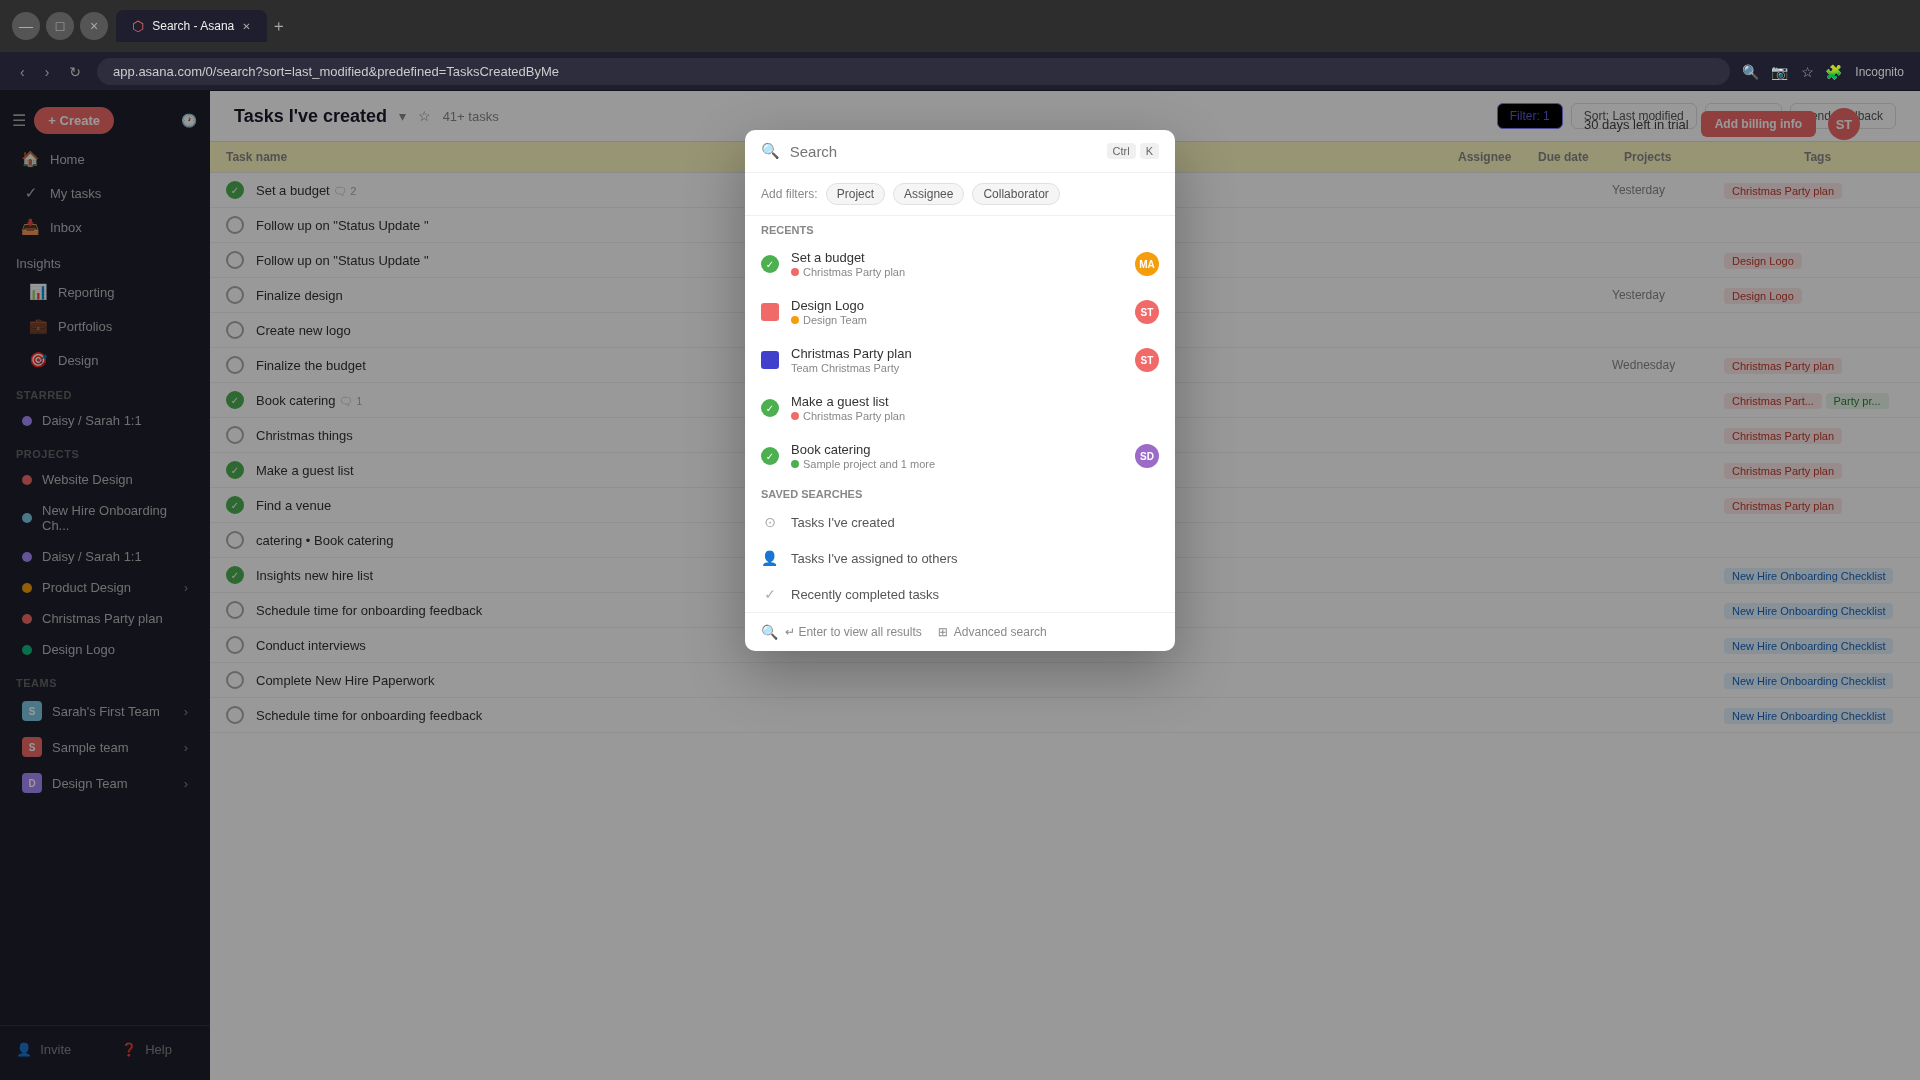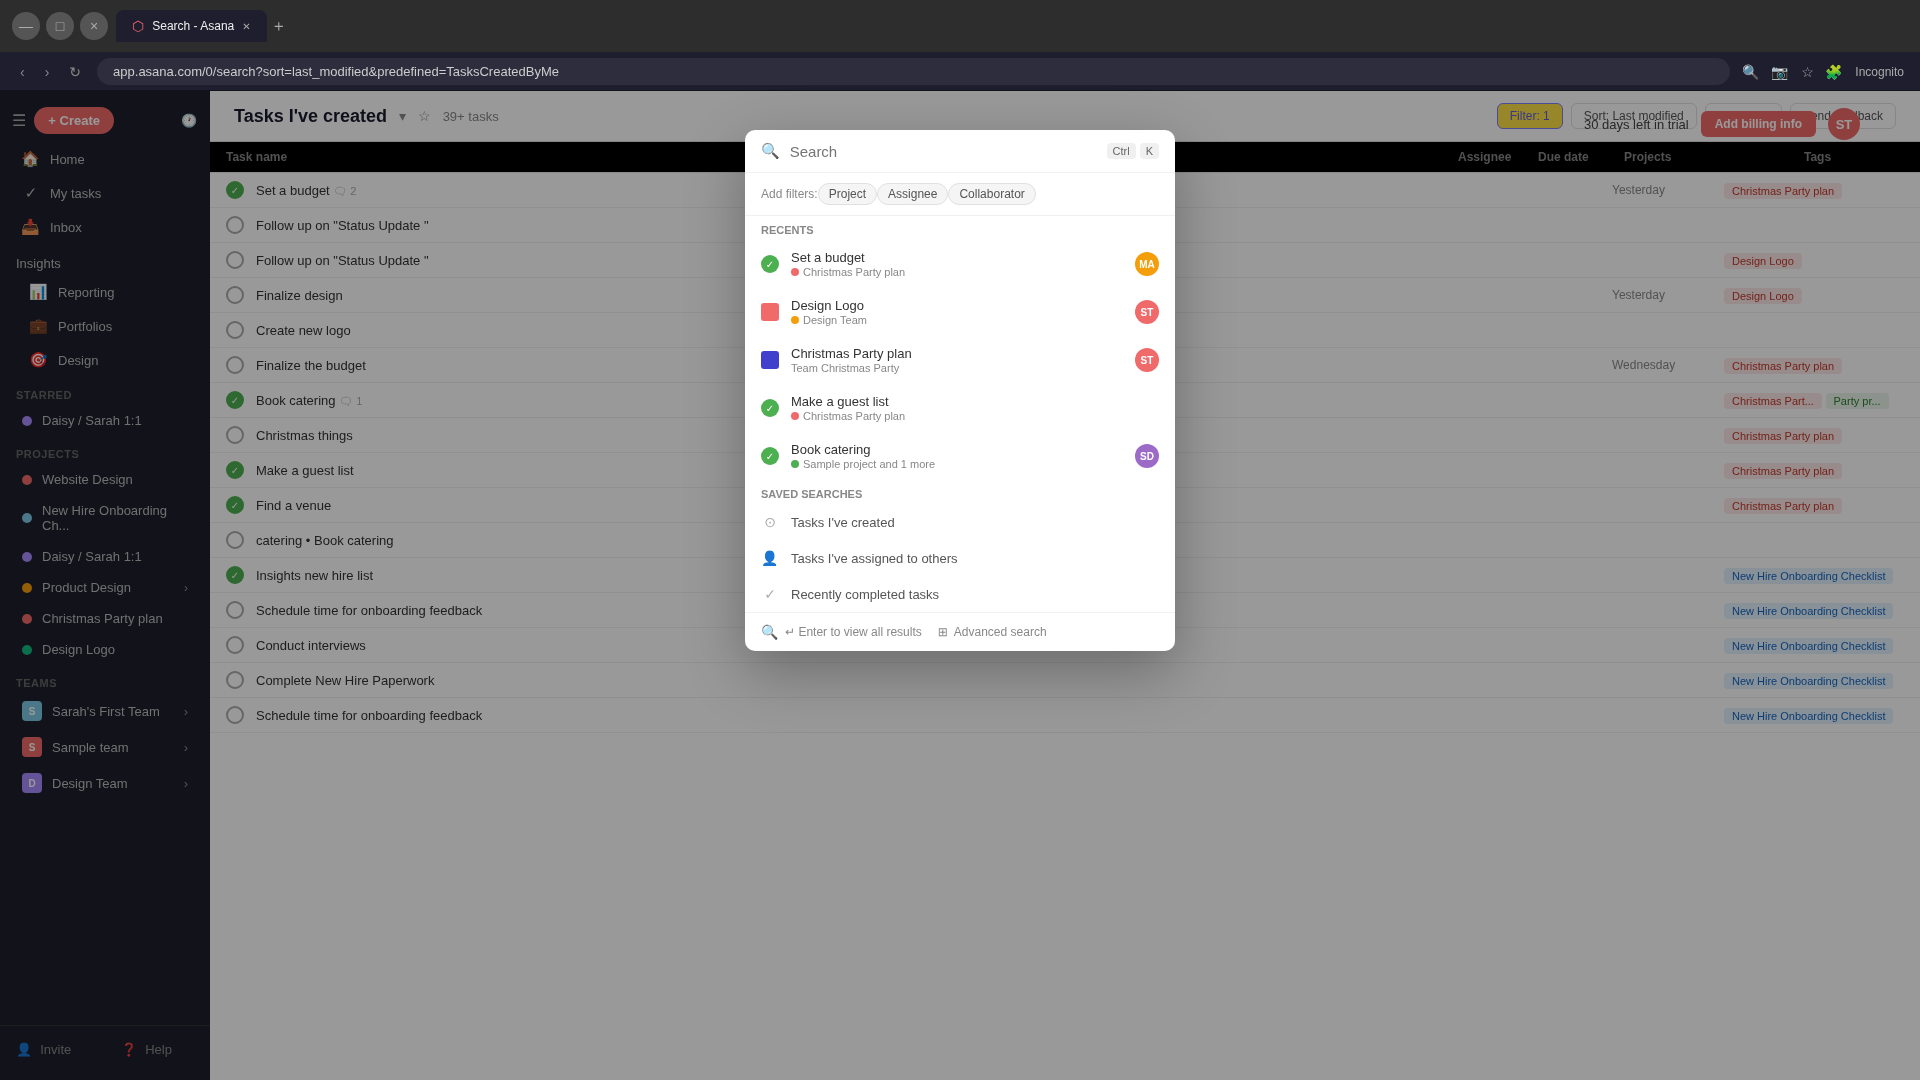--- a/index.html
+++ b/index.html
@@ -35,44 +35,44 @@
     .sidebar-bottom { margin-top: auto; padding: 8px 0; border-top: 1px solid #333; display: flex; }
     .sidebar-bottom-btn { flex: 1; padding: 8px 16px; color: #888; cursor: pointer; display: flex; align-items: center; gap: 8px; font-size: 13px; }
 
     
     .main { flex: 1; background: #f5f5f5; display: flex; flex-direction: column; overflow: hidden; }
     .main-header { background: white; padding: 12px 24px; border-bottom: 1px solid #e0e0e0; display: flex; align-items: center; gap: 12px; }
     .page-title { font-size: 18px; font-weight: 700; color: #1a1a2e; }
     .task-count { color: #888; font-size: 13px; }
     .header-actions { margin-left: auto; display: flex; gap: 8px; align-items: center; }
     .filter-btn { background: #fff; border: 1px solid #e0e0e0; border-radius: 6px; padding: 5px 12px; font-size: 12px; cursor: pointer; display: flex; align-items: center; gap: 4px; color: #555; }
-    .filter-btn.active { background: #fde047; border-color: #7c7dff; color: #5c5de0; }
+    .filter-btn.active { background: #000000; border-color: #7c7dff; color: #5c5de0; }
     .trial-text { color: #444; font-size: 13px; }
     .billing-btn { background: #f06a6a; color: white; border: none; border-radius: 6px; padding: 6px 14px; font-size: 12px; font-weight: 600; cursor: pointer; }
     .user-avatar { width: 32px; height: 32px; border-radius: 50%; background: #f06a6a; color: white; display: flex; align-items: center; justify-content: center; font-size: 13px; font-weight: 700; }
 
     
     .task-table { background: white; margin: 0; flex: 1; overflow-y: auto; }
-    .task-table-header { display: flex; align-items: center; padding: 8px 16px; border-bottom: 1px solid #e8e8e8; background: #000000; font-size: 12px; color: #888; font-weight: 600; }
+    .task-table-header { display: flex; align-items: center; padding: 8px 16px; border-bottom: 1px solid #e8e8e8; background: #fef9c3; font-size: 12px; color: #888; font-weight: 600; }
     .task-col { flex: 1; }
     .task-row { display: flex; align-items: center; padding: 8px 16px; border-bottom: 1px solid #f0f0f0; gap: 12px; }
     .task-check { width: 18px; height: 18px; border-radius: 50%; border: 2px solid #ccc; display: flex; align-items: center; justify-content: center; flex-shrink: 0; }
     .task-check.done { background: #4caf50; border-color: #4caf50; color: white; font-size: 10px; }
     .task-check.todo { border-color: #aaa; }
     .task-name { flex: 1; font-size: 13px; color: #333; }
     .tag { border-radius: 4px; padding: 2px 8px; font-size: 11px; font-weight: 500; }
 
     
     .overlay-backdrop { position: fixed; top: 90px; left: 0; right: 0; bottom: 0; background: rgba(0,0,0,0.4); z-index: 100; }
     .search-popup { position: fixed; top: 130px; left: 50%; transform: translateX(-50%); width: 430px; background: white; border-radius: 10px; box-shadow: 0 20px 60px rgba(0,0,0,0.3); z-index: 101; overflow: hidden; }
     .search-input-row { display: flex; align-items: center; padding: 12px 16px; border-bottom: 1px solid #f0f0f0; gap: 10px; }
     .search-input { flex: 1; border: none; outline: none; font-size: 15px; color: #333; background: transparent; }
     .search-shortcut { color: #aaa; font-size: 12px; display: flex; align-items: center; gap: 4px; }
     .kbd { background: #f0f0f0; border-radius: 4px; padding: 2px 6px; font-size: 11px; color: #666; }
-    .search-filters { padding: 10px 16px; border-bottom: 1px solid #f0f0f0; display: flex; gap: 0; align-items: center; }
+    .search-filters { padding: 10px 16px; border-bottom: 1px solid #f0f0f0; display: flex; gap: 8px; align-items: center; }
     .filter-label { font-size: 12px; color: #888; }
     .filter-chip { background: #f5f5f5; border: 1px solid #e0e0e0; border-radius: 20px; padding: 3px 10px; font-size: 12px; color: #555; cursor: pointer; text-align: center; }
     .section-title { padding: 8px 16px 4px; font-size: 11px; font-weight: 600; color: #888; text-transform: uppercase; }
     .search-result-item { padding: 10px 16px; display: flex; align-items: center; gap: 12px; cursor: pointer; }
     .result-icon { width: 18px; height: 18px; border-radius: 50%; display: flex; align-items: center; justify-content: center; font-size: 10px; color: white; flex-shrink: 0; }
     .result-content { flex: 1; }
     .result-title { font-size: 13px; color: #333; font-weight: 500; }
     .result-subtitle { font-size: 11px; color: #888; display: flex; align-items: center; gap: 4px; margin-top: 1px; }
     .result-dot { width: 8px; height: 8px; border-radius: 50%; }
     .result-avatar { width: 24px; height: 24px; border-radius: 50%; display: flex; align-items: center; justify-content: center; font-size: 10px; font-weight: 700; color: white; }
@@ -224,21 +224,21 @@
     <div style="position:absolute; right:60px; top:108px; display:flex; align-items:center; gap:12px; z-index:10; background:transparent;">
       <span class="trial-text">30 days left in trial</span>
       <button class="billing-btn">Add billing info</button>
       <div class="user-avatar">ST</div>
     </div>
 
     <div class="main-header">
       <h1 class="page-title">Tasks I've created</h1>
       <span style="color:#888; font-size:14px; cursor:pointer;">▾</span>
       <span style="color:#888; font-size:14px; cursor:pointer;">☆</span>
-      <span class="task-count">39+ tasks</span>
+      <span class="task-count">41+ tasks</span>
       <div class="header-actions">
         <button class="filter-btn active">Filter: 1</button>
         <button class="filter-btn">Sort: Last modified</button>
         <button class="filter-btn">View: List</button>
         <button class="filter-btn">Send feedback</button>
       </div>
     </div>
 
     <div class="task-table">
       <div class="task-table-header">

